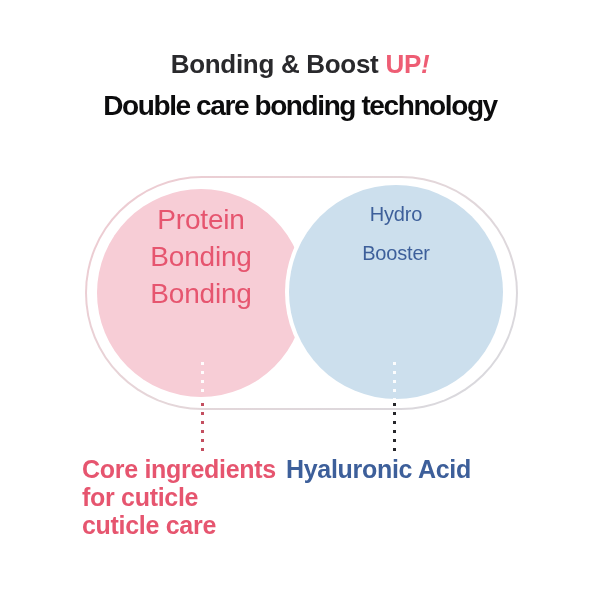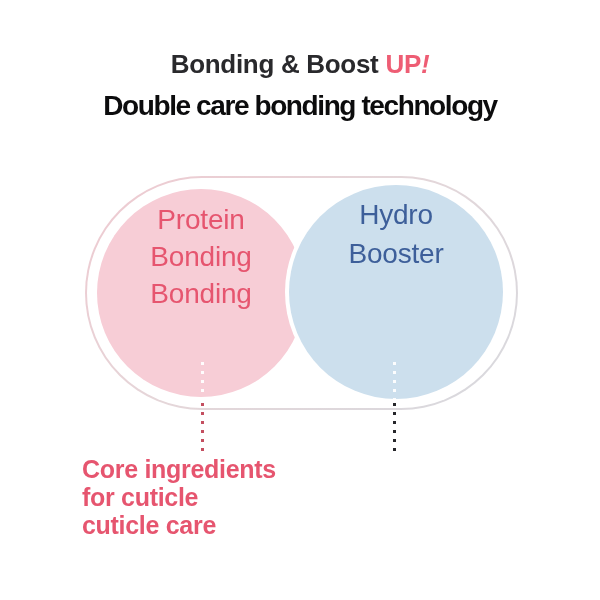--- a/index.html
+++ b/index.html
@@ -61,21 +61,21 @@
     font-size: 28px; line-height: 37px; letter-spacing: -0.2px;
     padding-top: 0; box-sizing: border-box;
     z-index: 2;
   }
   .circle-pink .lines { margin-top: 12px; }
   .circle-blue {
     left: 289px; top: 185px; width: 214px; height: 214px;
     background: #ccdfed;
     box-shadow: 0 0 0 4px #ffffff;
     color: #3d5f9a;
-    font-size: 28px; line-height: 39px; letter-spacing: -0.2px;
+    font-size: 20px; line-height: 39px; letter-spacing: -0.2px;
     box-sizing: border-box;
     z-index: 3;
   }
   .circle-blue .lines { margin-top: 10px; }
 
   
   .dots {
     position: absolute; width: 3px; z-index: 4;
   }
   .dots-white-left  { left: 201px; top: 362px; height: 38px;
@@ -128,15 +128,16 @@
   <div class="dots dots-pink-left"></div>
   <div class="dots dots-white-right"></div>
   <div class="dots dots-dark-right"></div>
 
   <div class="caption caption-left">
     <div>Core ingredients</div>
     <div>for cuticle</div>
     <div>cuticle care</div>
   </div>
   <div class="caption caption-right">
+    <div>Hyaluronic Acid</div>
   </div>
 
 </div>
 
 </body></html>

